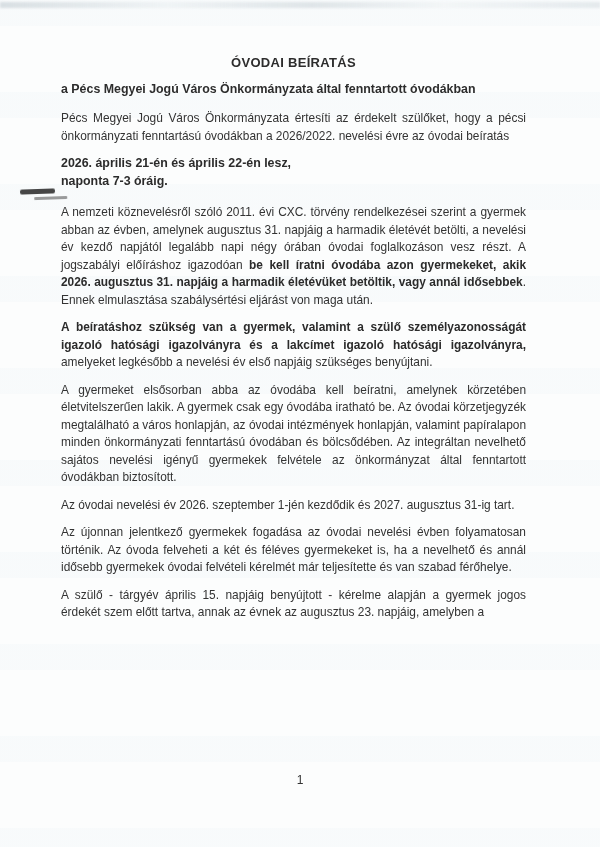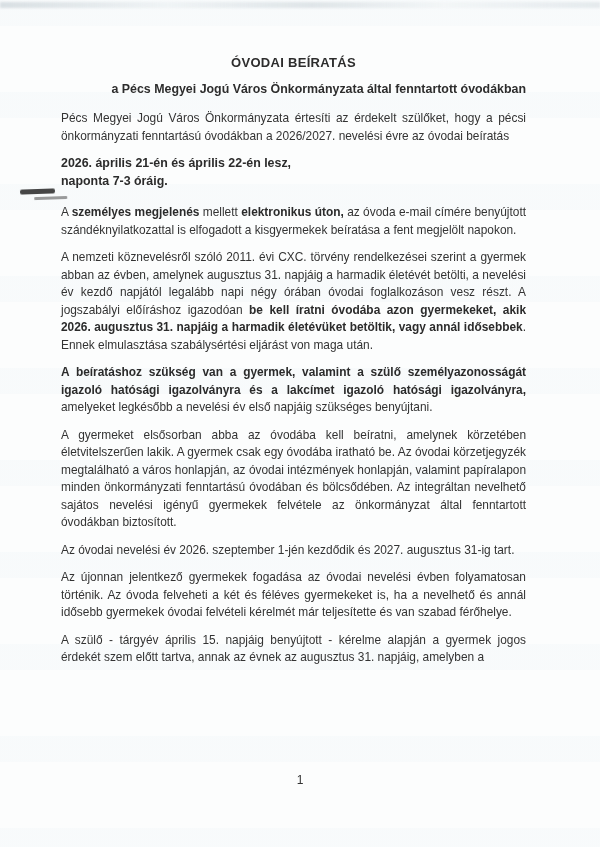--- a/index.html
+++ b/index.html
@@ -42,21 +42,21 @@
     position: absolute; left: 61px; top: 55px; width: 465px;
   }
   .doc-title {
     margin: 0 0 12px 0;
     font-size: 13px; font-weight: bold; letter-spacing: 0.3px;
     text-align: center; color: #2d2d2d;
   }
   .doc-subtitle {
     margin: 0 0 14px 0;
     font-size: 12.4px; font-weight: bold;
-    text-align: right; color: #2d2d2d;
+    text-align: left; color: #2d2d2d;
   }
   .block {
     margin: 0 0 10px 0;
     font-size: 11.9px; line-height: 17.5px;
     text-align: justify;
     color: var(--text, #333333);
   }
   .block b { color: #2b2b2b; }
   .block.center {
     margin: 3px 0 14px 0;
@@ -73,26 +73,25 @@
 <body>
 
 <div class="page">
   <div class="scan-band"></div>
   <div class="scan-smudge"></div>
 
   <div class="content">
     <h1 class="doc-title">ÓVODAI BEÍRATÁS</h1>
     <h2 class="doc-subtitle">a Pécs Megyei Jogú Város Önkormányzata által fenntartott óvodákban</h2>
     <div>
-        <p class="block body"><span>Pécs Megyei Jogú Város Önkormányzata értesíti az érdekelt szülőket, hogy a pécsi önkormányzati fenntartású óvodákban a 2026/2027. nevelési évre az óvodai beíratás</span></p>
+        <p class="block body"><span>Pécs Megyei Jogú Város Önkormányzata értesíti az érdekelt szülőket, hogy a pécsi önkormányzati fenntartású óvodákban a 2026/2022. nevelési évre az óvodai beíratás</span></p>
         <p class="block center"><b>2026. április 21-én és április 22-én lesz,</b><br><b>naponta 7-3 óráig.</b></p>
-        <p class="block body"><span>A </span><b>személyes megjelenés</b><span> mellett </span><b>elektronikus úton,</b><span> az óvoda e-mail címére benyújtott szándéknyilatkozattal is elfogadott a kisgyermekek beíratása a fent megjelölt napokon.</span></p>
         <p class="block body"><span>A nemzeti köznevelésről szóló 2011. évi CXC. törvény rendelkezései szerint a gyermek abban az évben, amelynek augusztus 31. napjáig a harmadik életévét betölti, a nevelési év kezdő napjától legalább napi négy órában óvodai foglalkozáson vesz részt. A jogszabályi előíráshoz igazodóan </span><b>be kell íratni óvodába azon gyermekeket, akik 2026. augusztus 31. napjáig a harmadik életévüket betöltik, vagy annál idősebbek</b><span>. Ennek elmulasztása szabálysértési eljárást von maga után.</span></p>
         <p class="block body"><b>A beíratáshoz szükség van a gyermek, valamint a szülő személyazonosságát igazoló hatósági igazolványra és a lakcímet igazoló hatósági igazolványra,</b><span> amelyeket legkésőbb a nevelési év első napjáig szükséges benyújtani.</span></p>
         <p class="block body"><span>A gyermeket elsősorban abba az óvodába kell beíratni, amelynek körzetében életvitelszerűen lakik. A gyermek csak egy óvodába iratható be. Az óvodai körzetjegyzék megtalálható a város honlapján, az óvodai intézmények honlapján, valamint papíralapon minden önkormányzati fenntartású óvodában és bölcsődében. Az integráltan nevelhető sajátos nevelési igényű gyermekek felvétele az önkormányzat által fenntartott óvodákban biztosított.</span></p>
         <p class="block body"><span>Az óvodai nevelési év 2026. szeptember 1-jén kezdődik és 2027. augusztus 31-ig tart.</span></p>
         <p class="block body"><span>Az újonnan jelentkező gyermekek fogadása az óvodai nevelési évben folyamatosan történik. Az óvoda felveheti a két és féléves gyermekeket is, ha a nevelhető és annál idősebb gyermekek óvodai felvételi kérelmét már teljesítette és van szabad férőhelye.</span></p>
-        <p class="block body"><span>A szülő - tárgyév április 15. napjáig benyújtott - kérelme alapján a gyermek jogos érdekét szem előtt tartva, annak az évnek az augusztus 31. napjáig, amelyben a</span></p>
+        <p class="block body"><span>A szülő - tárgyév április 15. napjáig benyújtott - kérelme alapján a gyermek jogos érdekét szem előtt tartva, annak az évnek az augusztus 23. napjáig, amelyben a</span></p>
       </div>
   </div>
 
   <div class="page-number">1</div>
 </div>
 
 </body></html>

